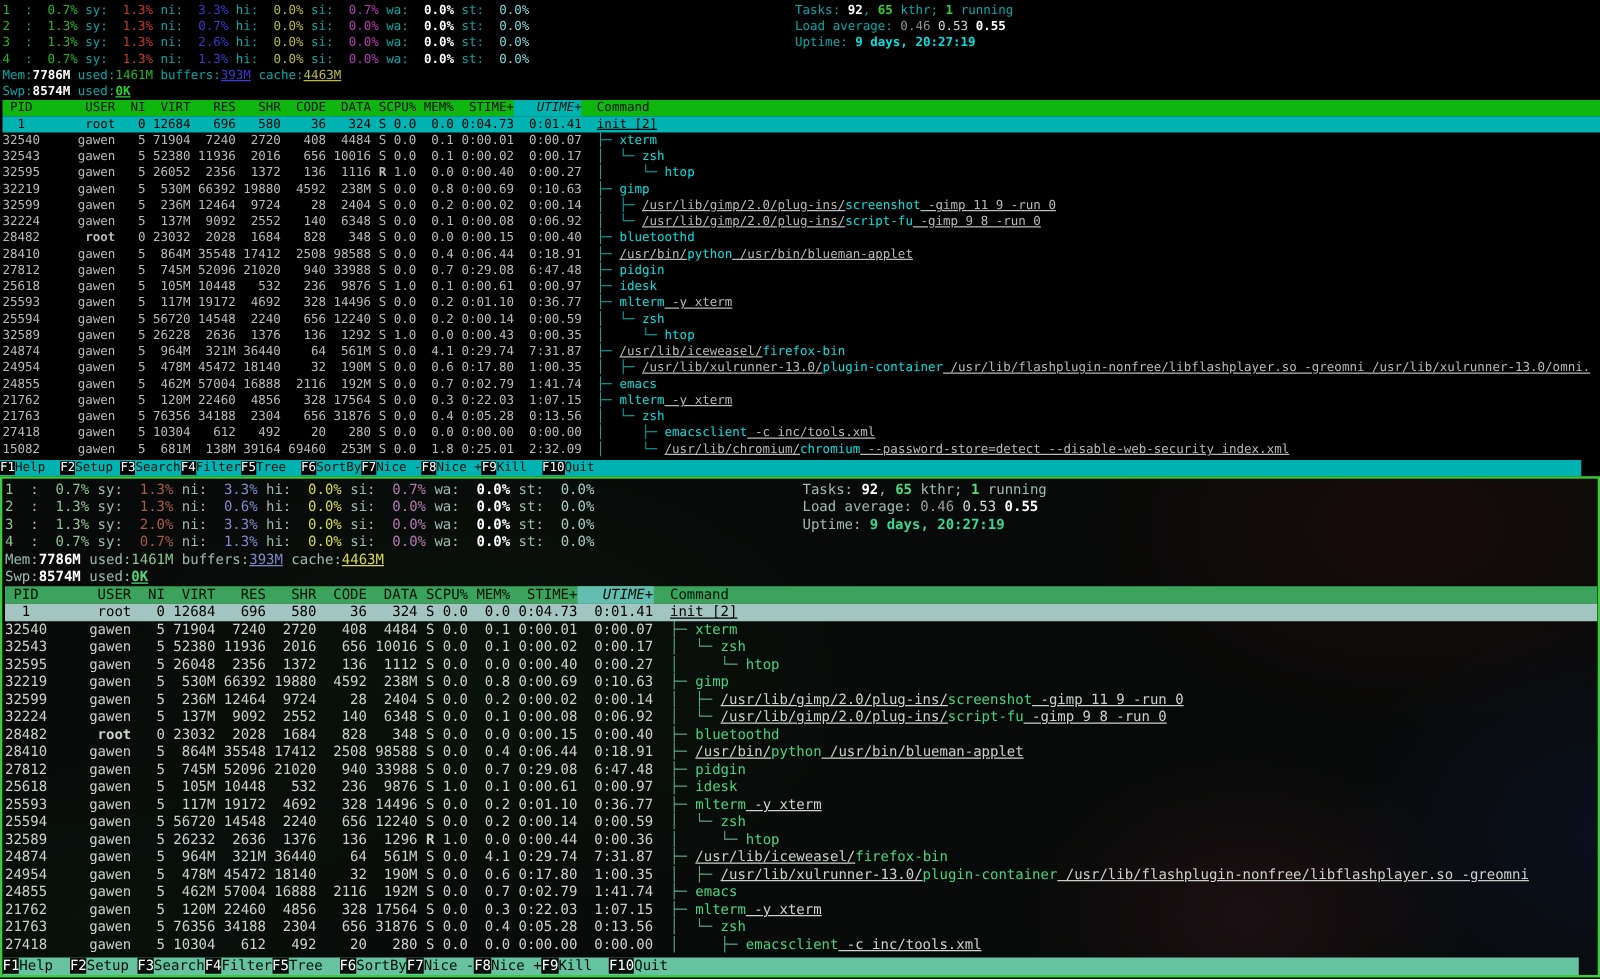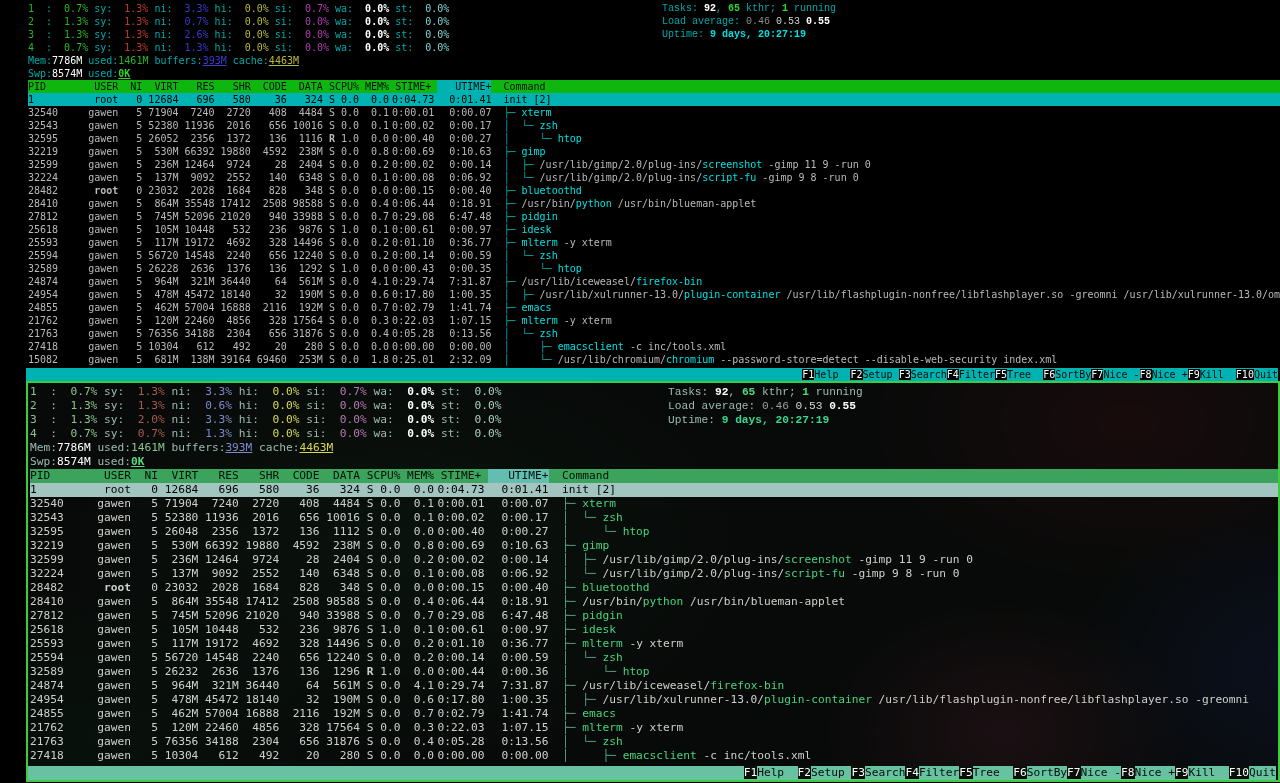--- a/index.html
+++ b/index.html
@@ -1,77 +1,77 @@
 <!DOCTYPE html>
 <html><head>
 <meta charset="utf-8">
 <style>
   html,body{margin:0;padding:0;background:#000;}
   .screen{position:relative;width:1280px;height:783px;overflow:hidden;background:#000;
           font-family:"DejaVu Sans Mono",monospace;}
-  .term{position:relative;overflow:hidden;margin-left:26px;}
+  .term{position:relative;overflow:hidden;}
   .term-top{height:381px;background:var(--bg,#000);font-size:10px;line-height:13px;}
   .term-bot{height:397px;border:2px solid var(--border,#33bb33);font-size:11.2px;line-height:14px;}
   .wall{position:absolute;inset:0;background:
     radial-gradient(420px 260px at 88% 10%, rgba(158,32,52,.6), transparent 62%),
     radial-gradient(300px 220px at 78% 88%, rgba(198,72,112,.55), transparent 60%),
     radial-gradient(360px 280px at 101% 72%, rgba(52,72,196,.6), transparent 62%),
     radial-gradient(520px 320px at 30% 42%, rgba(42,132,72,.38), transparent 65%),
     radial-gradient(420px 240px at 6% 88%, rgba(30,112,60,.38), transparent 62%),
     #151715;}
   .dim{position:absolute;inset:0;background:rgba(5,8,6,.8);}
   .inner{position:relative;padding:2px 0 0 2px;height:100%;box-sizing:border-box;}
   .meters{position:relative;}
-  .m-right{position:absolute;top:0;font-family:Liberation Mono, monospace;}
+  .m-right{position:absolute;top:0;}
   .term-top .m-right{left:634px;}
   .term-bot .m-right{left:638px;}
   .line{white-space:pre;color:var(--fg);}
   .cell{display:inline-block;white-space:pre;vertical-align:top;}
   
-  .c-pid{width:5ch;text-align:left;}
+  .c-pid{width:5ch;text-align:center;}
   .c-user{width:9ch;margin-left:1ch;text-align:right;}
   .c-ni{width:4ch;text-align:right;}
   .c-virt,.c-res,.c-shr,.c-code,.c-data{width:6ch;text-align:right;}
   .c-s{width:2ch;text-align:right;}
   .c-cpu{width:4ch;text-align:right;}
   .c-mem{width:5ch;text-align:right;}
-  .c-stime{width:8ch;text-align:center;}
+  .c-stime{width:8ch;text-align:right;}
   .c-utime{width:9ch;text-align:right;}
   .c-cmd{margin-left:2ch;text-align:right;}
   
   .w2{width:2ch;}
   .w6{width:6ch;text-align:right;}
   .num{color:var(--green);}
   .mlabel{color:var(--cyan);white-space:pre;}
   .v0{color:var(--green);} .v1{color:var(--red);} .v2{color:var(--blue);}
   .v3{color:var(--yellow);} .v4{color:var(--magenta);}
   .v5{color:#fff;font-weight:bold;} .v6{color:var(--stVal);}
   
-  .b-white{color:#fff;font-weight:normal;}
+  .b-white{color:#fff;font-weight:bold;}
   .mv-green{color:var(--green);} .mv-blue{color:var(--blue);text-decoration:underline;} .mv-yellow{color:var(--yellow);text-decoration:underline;}
   .mv-greenb{color:var(--greenBright);font-weight:bold;text-decoration:underline;}
   .tk-num{color:#fff;font-weight:bold;} .tk-green{color:var(--greenBright);font-weight:bold;}
   .ld1{color:var(--grey);} .ld2{color:var(--loadMid);} .ld3{color:#fff;font-weight:bold;}
   .upt{color:var(--upt);font-weight:bold;text-align:right;}
   .sp{margin-left:1ch;}
   
   .thead{background:var(--hdrBg);}
   .thead .cell{color:#031007;}
-  .thead .sorted{background:var(--sortBg);}
+  .thead .sorted{background:var(--sortBg);font-style:italic;}
   .row .cell{color:var(--fg);}
   .u-green{color:var(--green);} .u-root{color:var(--rootFg);font-weight:bold;}
   .t-red{color:var(--red);} .t-teal{color:var(--teal);}
   .t-run{color:var(--greenBright);font-weight:bold;}
   .seg-tree{color:var(--tree);}
   .seg-cmd{color:var(--cmdc);font-weight:normal;}
-  .seg-path,.seg-plain{color:var(--fg);}
+  .seg-path,.seg-plain{color:var(--fg);text-decoration:underline;}
   .sel{background:var(--selBg);}
   .sel .cell,.sel .cell span{color:#000 !important;font-weight:normal !important;}
   
-  .fbar{position:absolute;left:0;right:2px;bottom:0;background:var(--barBg);white-space:pre;text-align:right;}
+  .fbar{position:absolute;left:0;right:15px;bottom:0;background:var(--barBg);white-space:pre;}
   .fitem{display:inline-block;white-space:pre;}
   .fkey{color:#fff;background:var(--keyBg);}
   .flabel{color:#031007;}
 </style>
 </head>
 <body>
 
 <div class="screen">
 
   <section class="term term-top" style="--bg: #000000; --fg: #b9b9b9; --cyan: #00a9a9; --cmdc: #00e0e0; --tree: #00a9a9; --green: #23b523; --greenBright: #2fd32f; --red: #c33a2d; --blue: #3939cf; --yellow: #b9b93a; --magenta: #b23ab2; --teal: #0aa794; --grey: #909090; --rootFg: #c0c0c0; --selBg: #00b2b2; --sortBg: #00b2b2; --hdrBg: #0fb60f; --barBg: #00b2b2; --keyBg: #000000; --stVal: #82d4d4; --loadMid: #d2d2d2; --upt: #00e0e0;">

